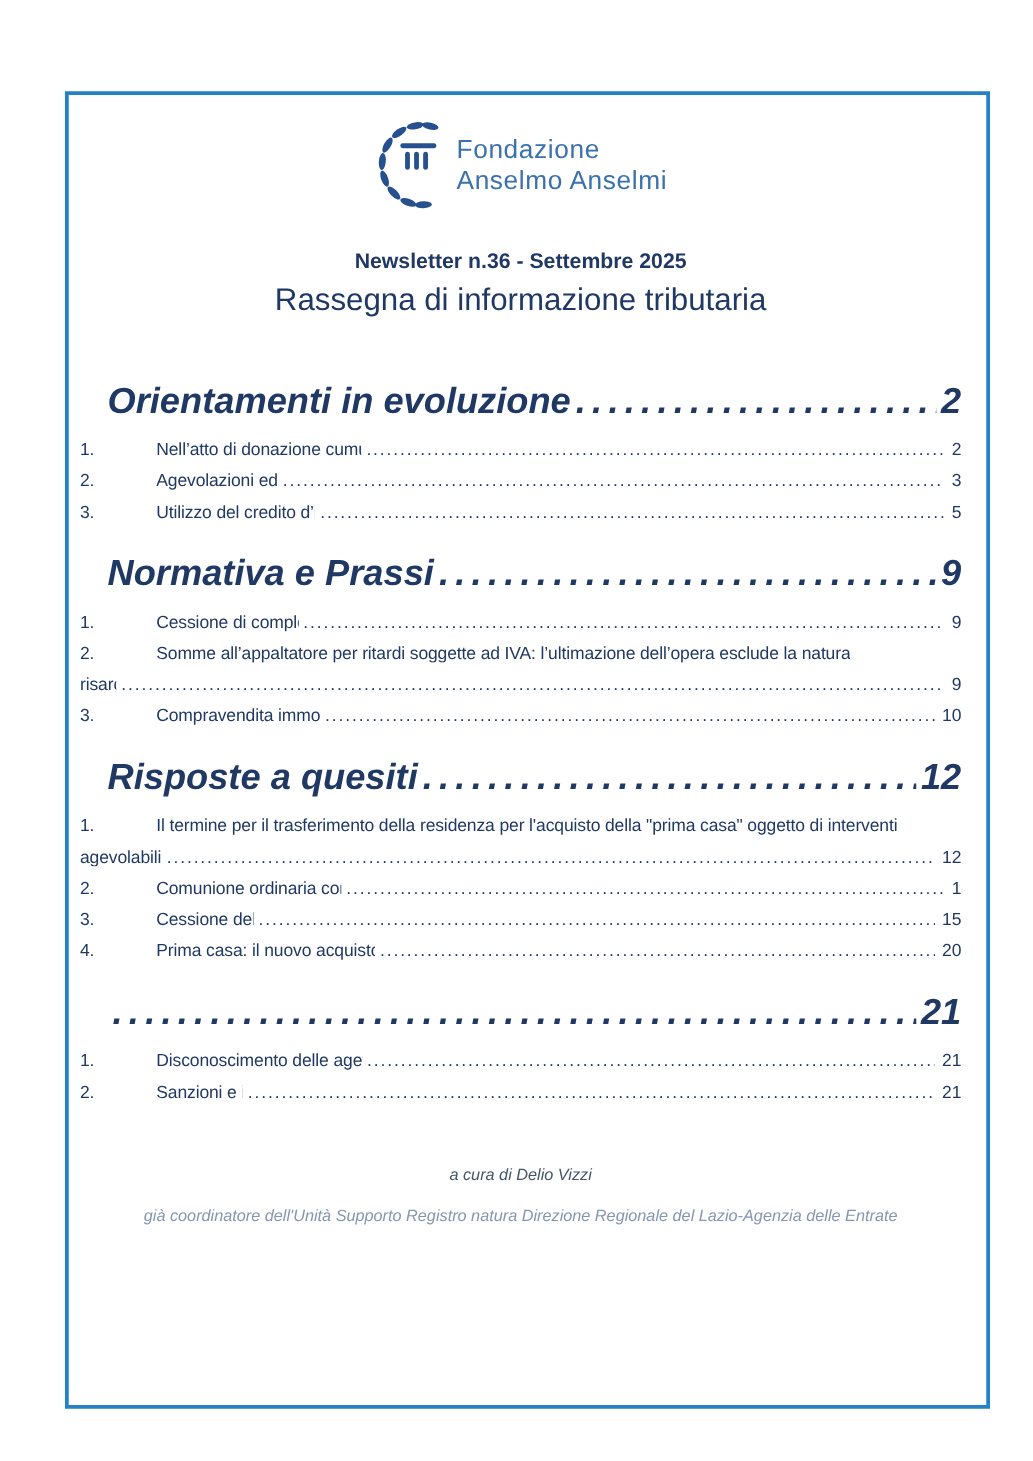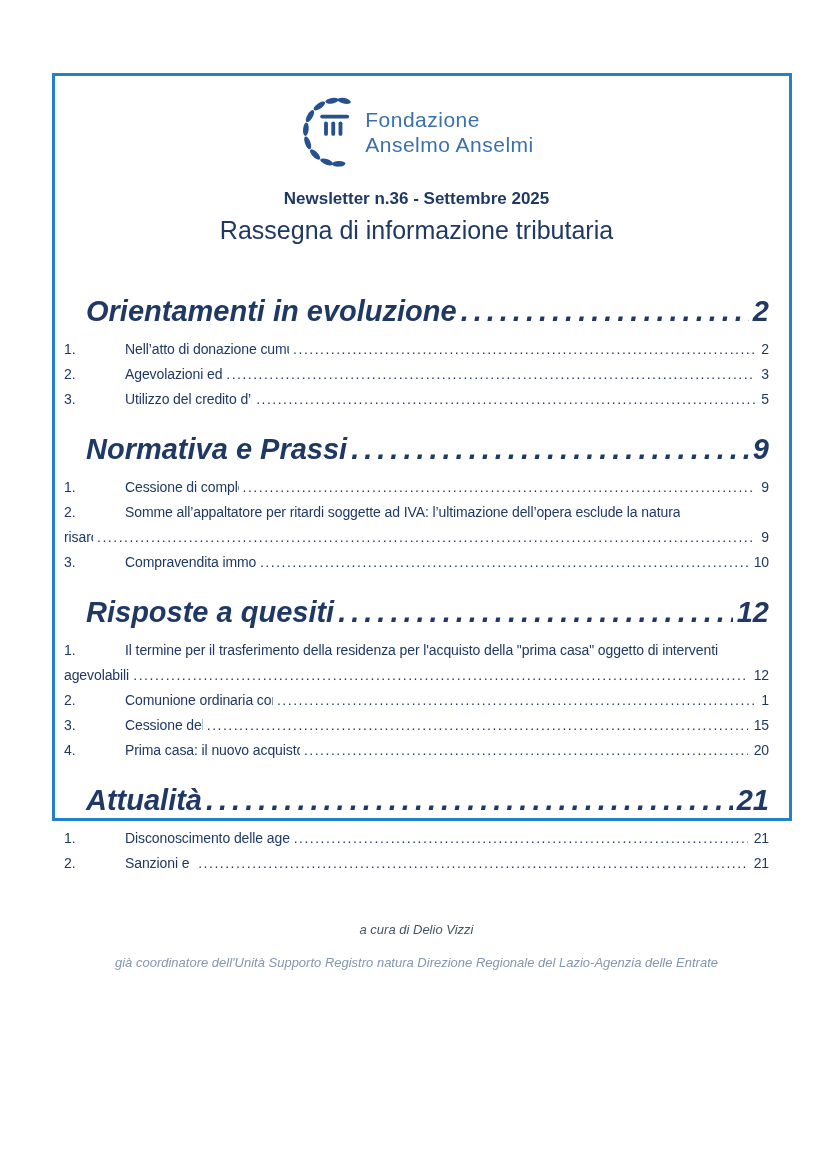--- a/index.html
+++ b/index.html
@@ -2,38 +2,38 @@
 <html><head>
 <meta charset="utf-8">
 <style>
   html, body { margin:0; padding:0; background:#ffffff; }
   body {
     width:826px; height:1169px; position:relative; overflow:hidden;
     font-family:"Liberation Sans", sans-serif; color:#1f3864;
   }
   .sheet { position:absolute; inset:0; background:#ffffff; }
   .page-frame {
-    position:absolute; left:52px; top:73px; width:740px; height:748px;
+    position:absolute; left:52px; top:73px; width:740px; height:1054px;
     border:3px solid #2382c6; box-sizing:border-box;
   }
   .content {
     position:absolute; left:9px; right:20px; top:0; bottom:0;
   }
   
   .logo-row {
     margin-top:14px; display:flex; justify-content:center;
     align-items:center; gap:12px; height:84px;
   }
   .logo-icon { width:54px; height:82px; flex:0 0 auto; }
   .logo-text {
     font-size:21px; line-height:25px; color:#3a71ad; letter-spacing:0.5px;
   }
   
   .newsletter {
-    margin-top:14px; text-align:center; font-size:17px; line-height:22px;
+    margin-top:24px; text-align:center; font-size:17px; line-height:22px;
     font-weight:bold; color:#1f3864;
   }
   .doc-title {
     margin:4px 0 0 0; text-align:center; font-size:25px; line-height:32px;
     font-weight:normal; color:#1f3864;
   }
   
   .toc { margin-top:46px; }
   .toc-heading {
     display:flex; align-items:baseline; margin:14px 0 11px 0;
@@ -203,21 +203,20 @@
     <span class="entry-num">4.</span>
     <span class="entry-text">Prima casa: il nuovo acquisto “agevolato” deve avvenire nell’anno successivo all’ alienazione</span>
     <span class="leader"></span>
     <span class="entry-page">20</span>
   </div>
 </div>
   </section>
 
   <section class="toc-section">
     <h2 class="toc-heading">
-      <span class="toc-heading-title">Attualità</span>
       <span class="leader"></span>
       <span class="toc-heading-page">21</span>
     </h2>
     <div class="entries">
   <div class="entry-line">
     <span class="entry-num">1.</span>
     <span class="entry-text">Disconoscimento delle agevolazioni “prima casa”: esclusa la responsabilità del notaio</span>
     <span class="leader"></span>
     <span class="entry-page">21</span>
   </div>

